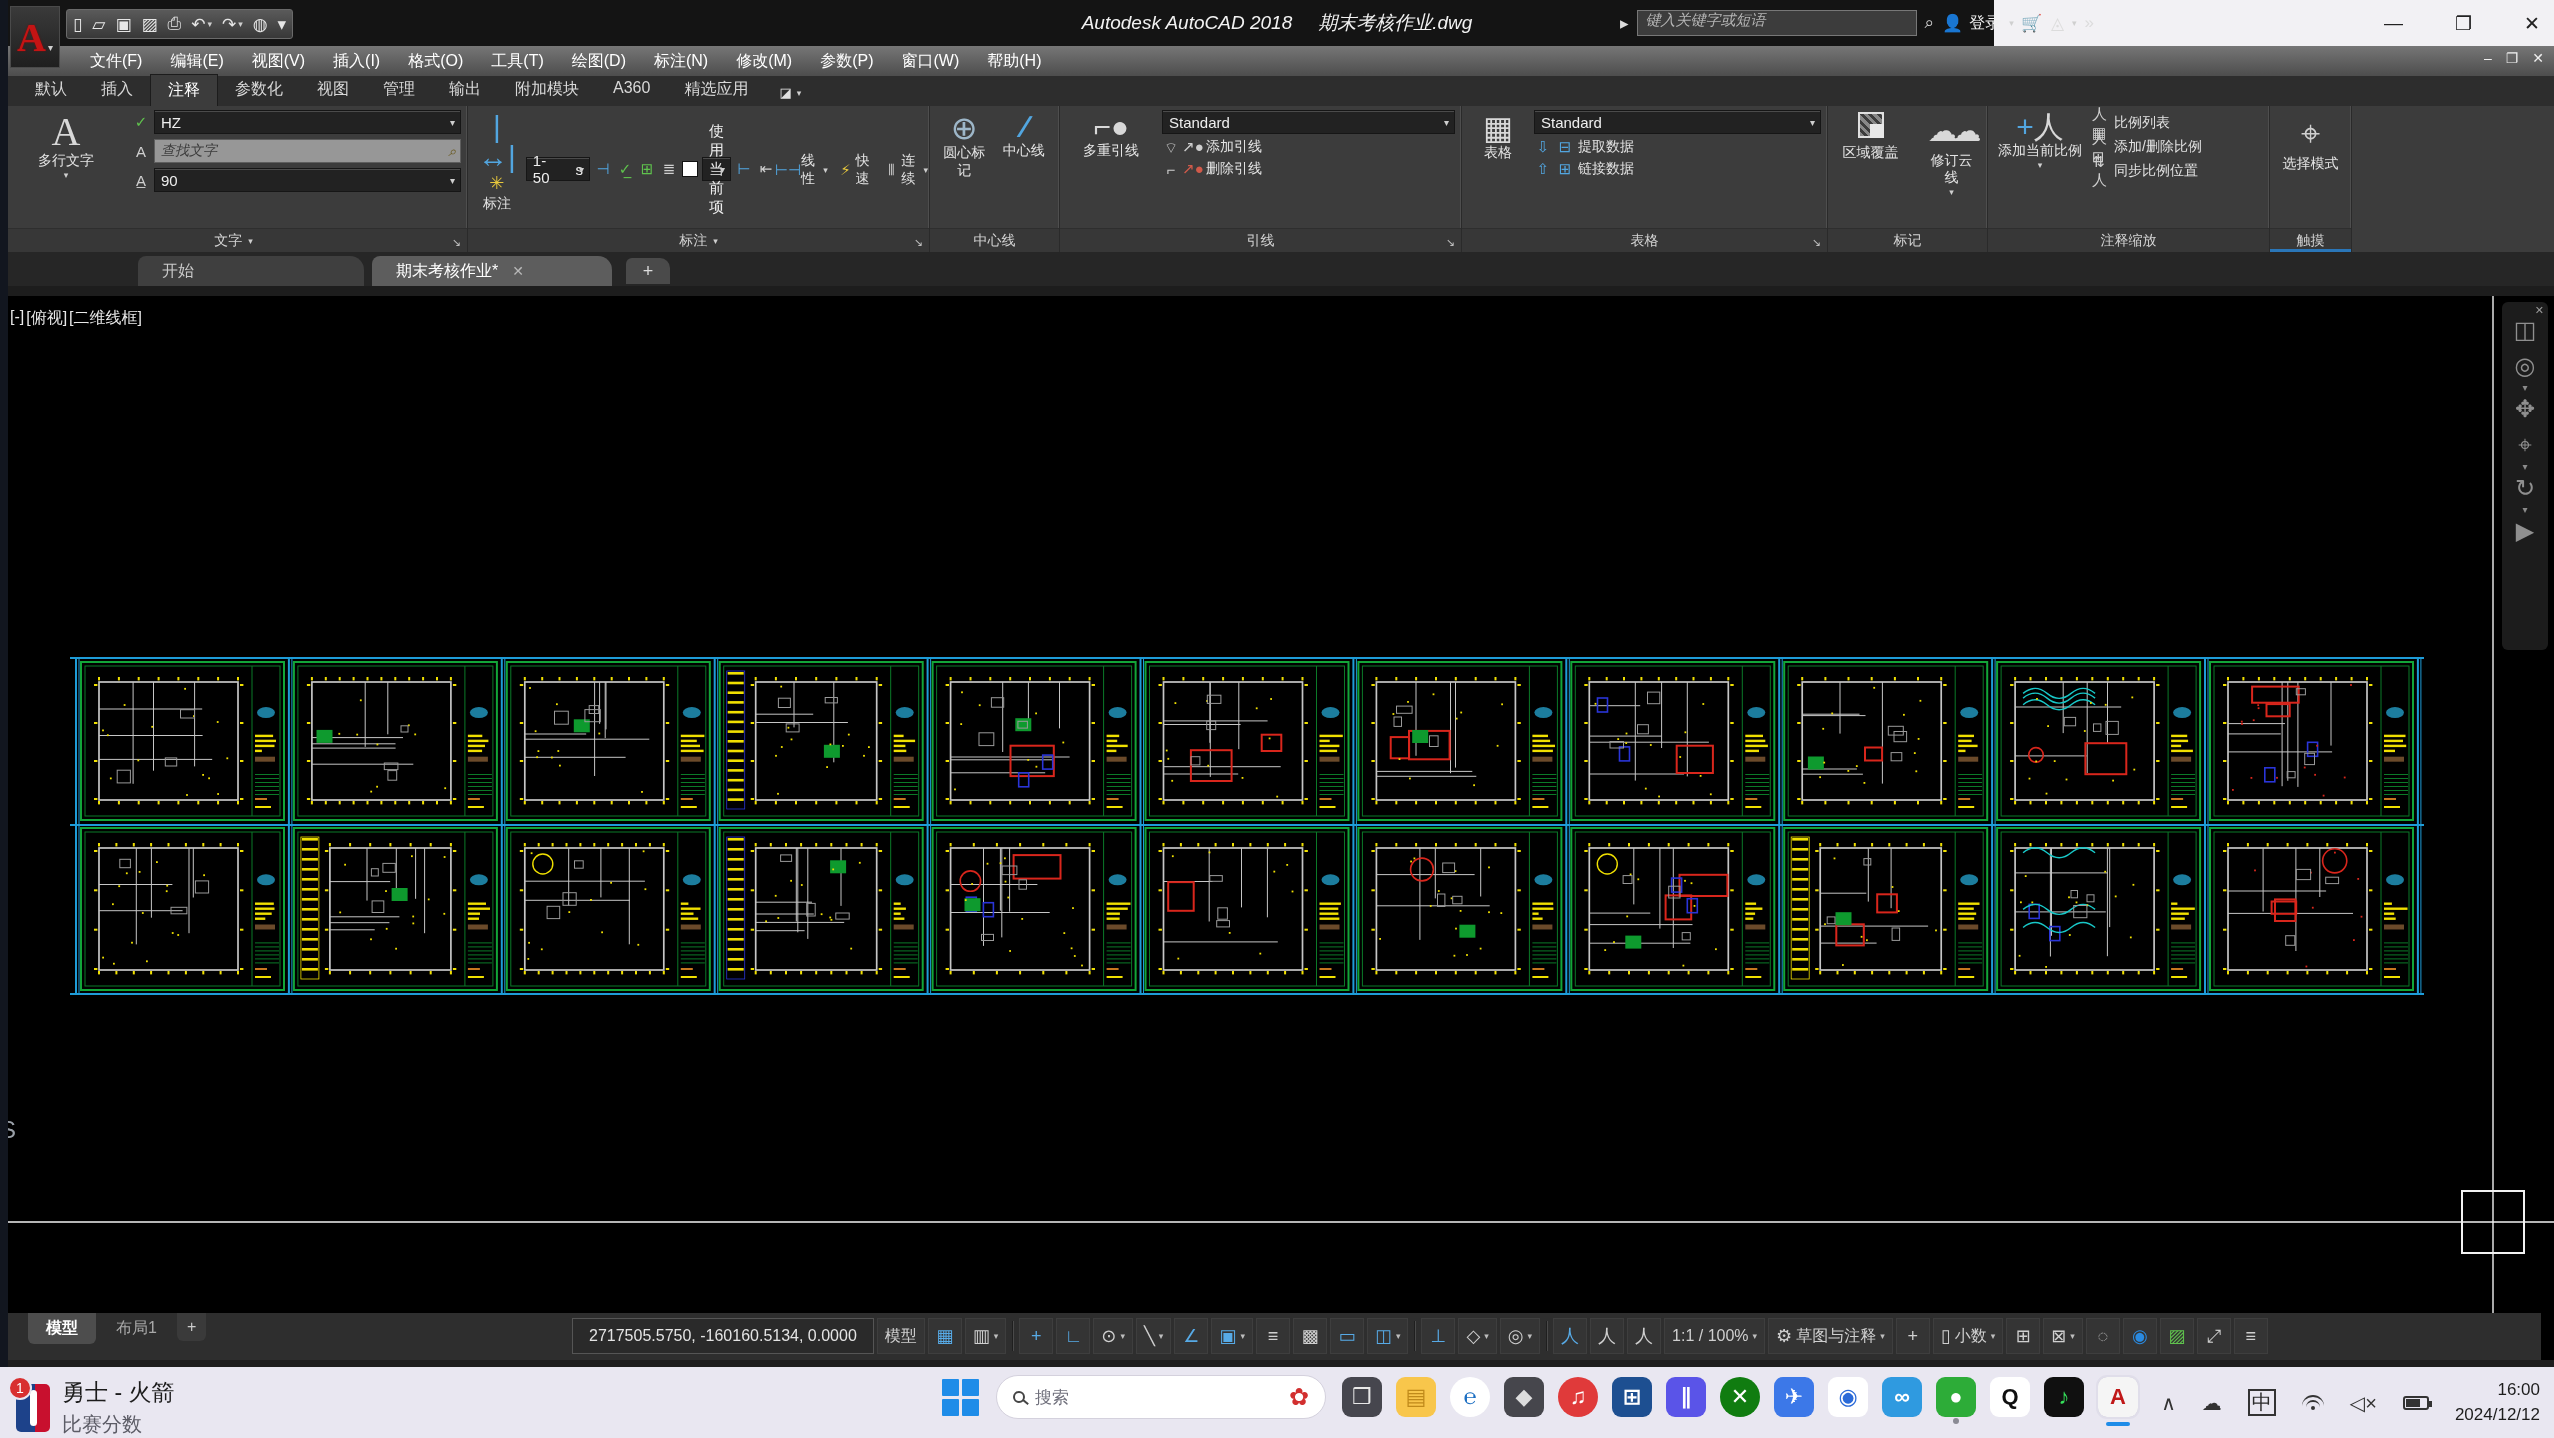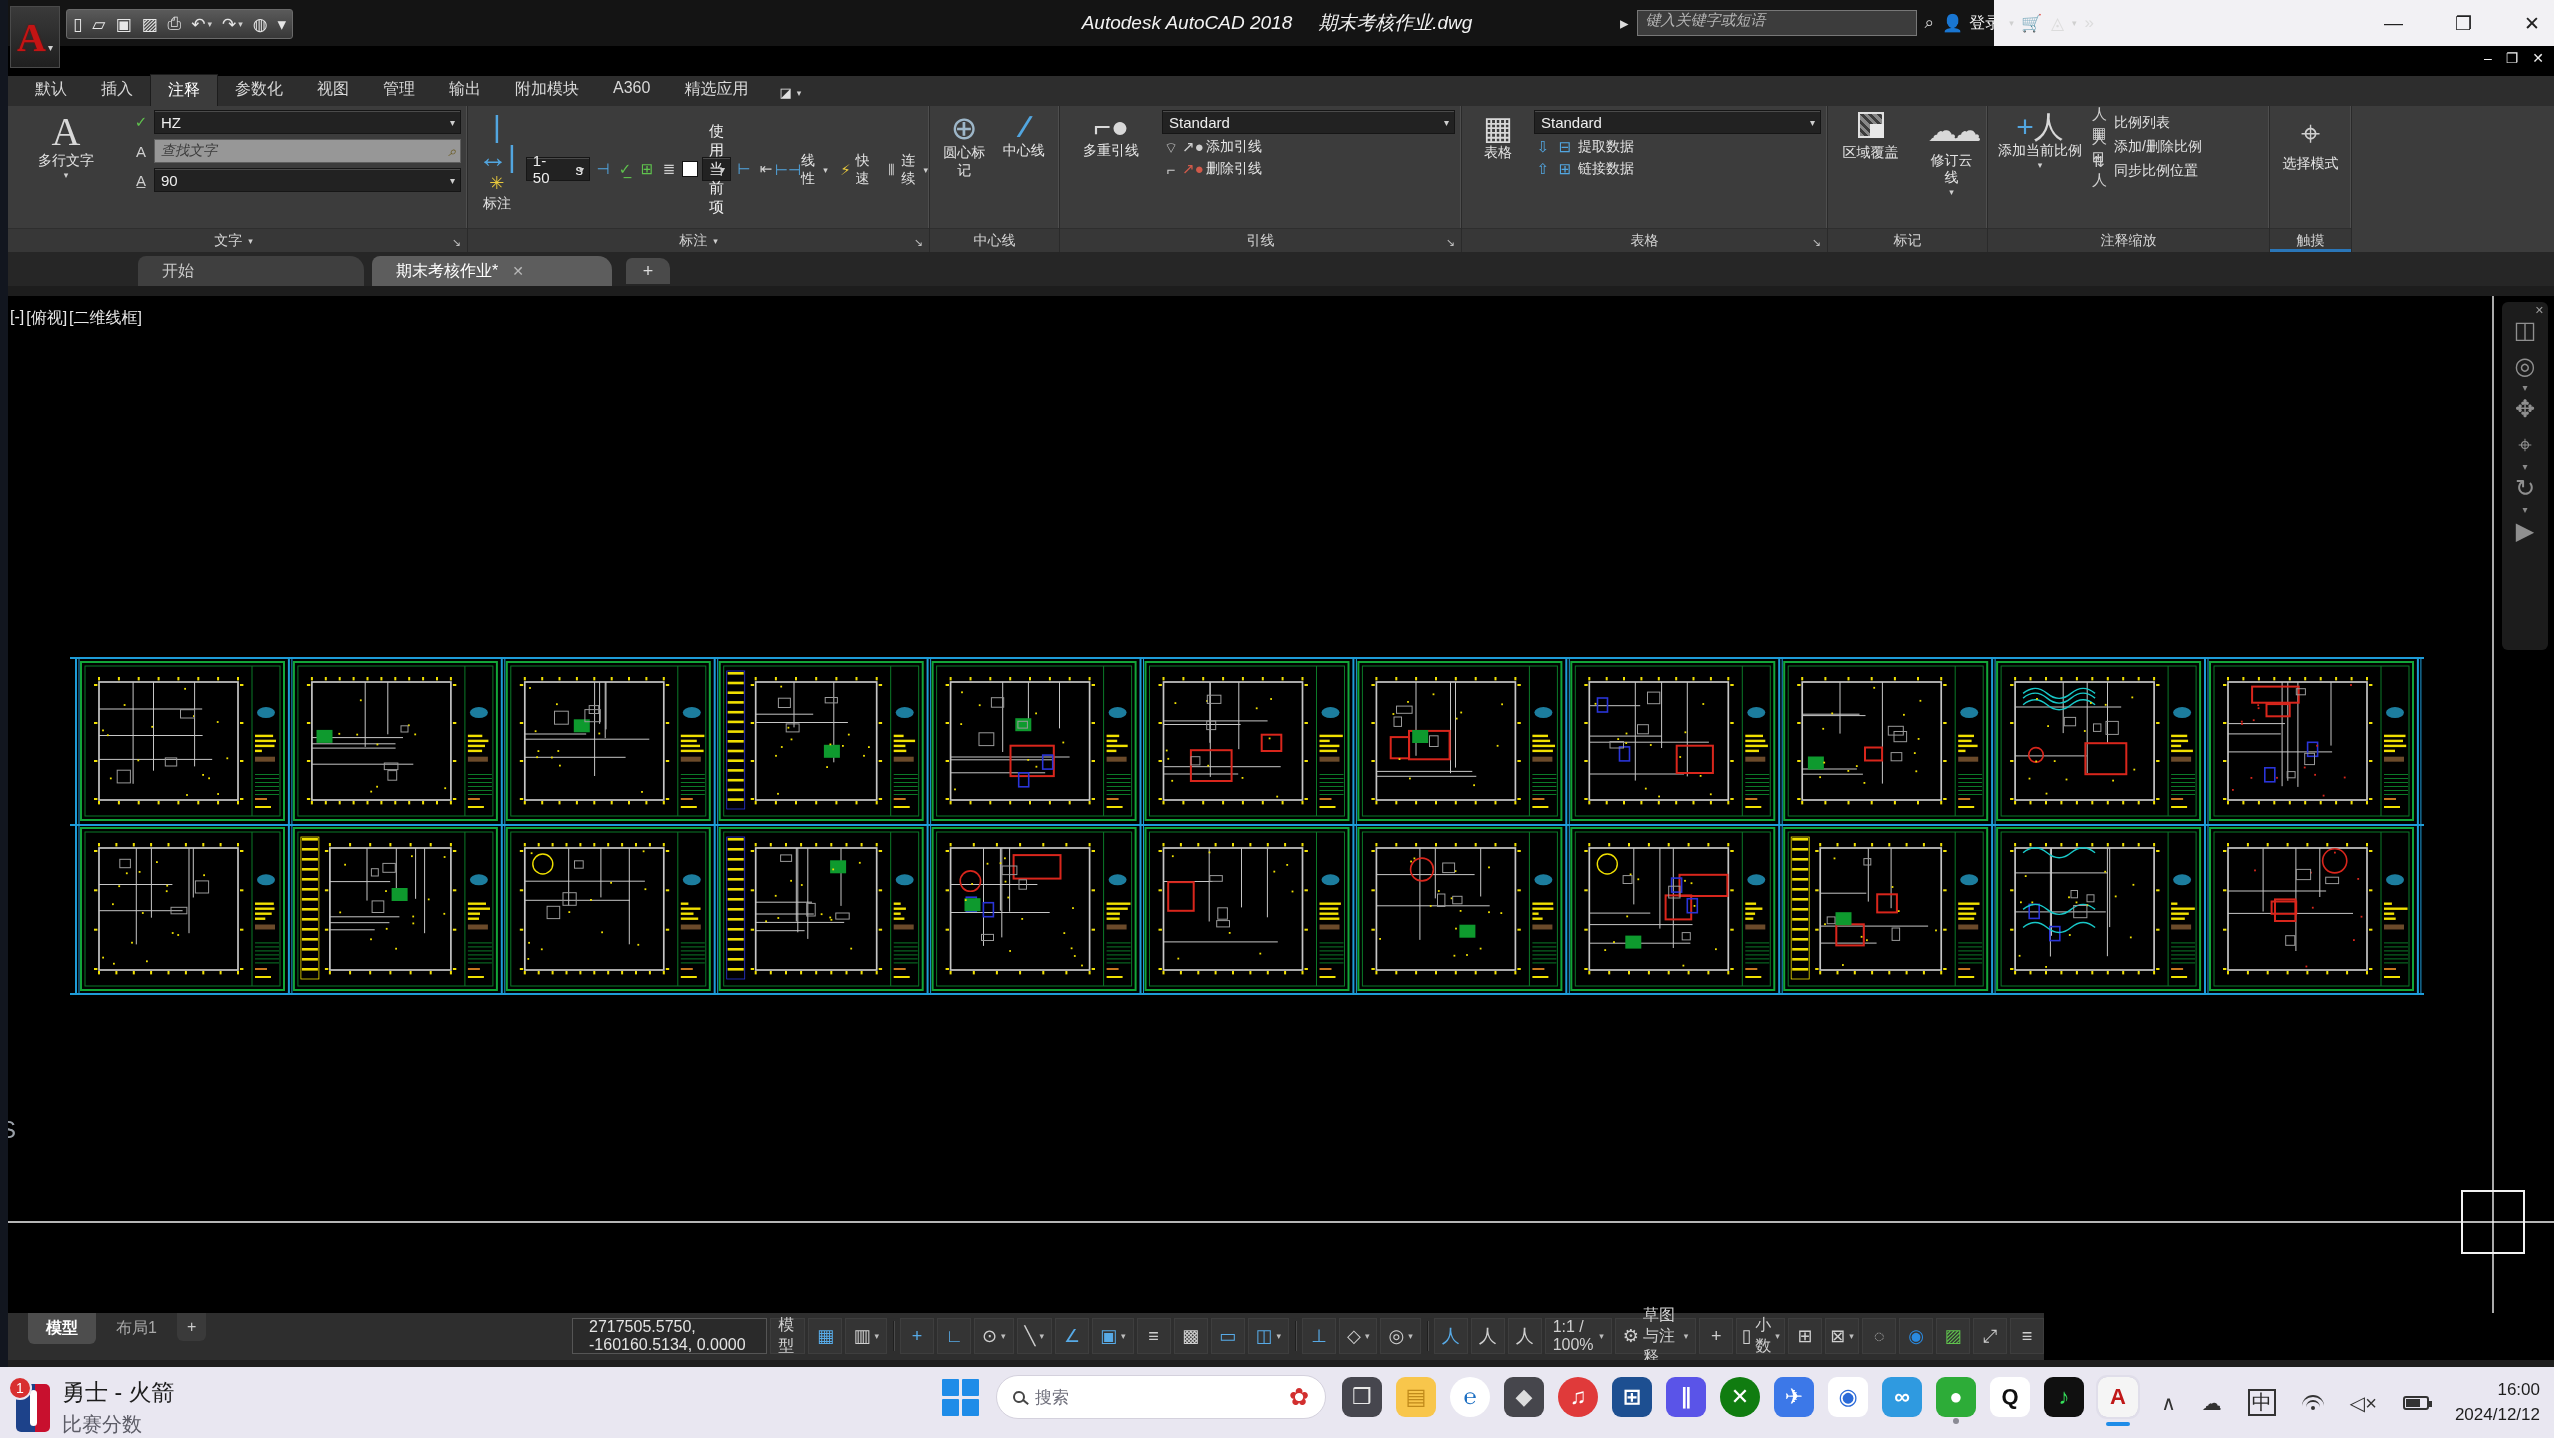--- a/index.html
+++ b/index.html
@@ -93,21 +93,21 @@
   #stray-s { left:0px; top:820px; color:#9aa0a8; font-size:24px; z-index:5; }
   #navbar { right:6px; top:6px; width:46px; height:348px; background:rgba(88,88,88,0.32); border-radius:6px;
     display:flex; flex-direction:column; align-items:center; padding-top:16px; gap:12px; z-index:6; }
   #navbar .nico { color:#8f8f8f; font-size:24px; line-height:1; }
   #navbar .nx { position:absolute; top:2px; right:4px; font-size:11px; color:#9a9a9a; }
   #navbar .ncaret { font-size:10px; color:#8a8a8a; margin:-8px 0; }
   #sheet-svg, #xhair-svg { position:absolute; left:0; top:0; }
   #xhair-svg { pointer-events:none; }
 
   
-  #statusbar { left:0; top:1313px; width:2044px; height:47px; background:#2e2e2e; color:#d8d8d8; }
+  #statusbar { left:0; top:1313px; width:2541px; height:47px; background:#2e2e2e; color:#d8d8d8; }
   #sb-edge { left:0; top:1360px; width:2554px; height:7px; background:#1e1e1e; }
   #mtabs { left:28px; top:0; height:47px; display:flex; align-items:flex-start; gap:2px; }
   .mtab { padding:5px 18px; font-size:16px; color:#a8a8a8; border-radius:0 0 0 0; }
   .mtab.active { background:#4d4d4d; color:#fff; font-weight:bold; border-radius:0 0 6px 6px; }
   #mtab-add { padding:5px 10px; color:#ccc; font-size:16px; background:#3a3a3a; border-radius:0 0 6px 6px; }
   #sb-right { position:absolute; left:572px; top:4px; height:38px; display:flex; align-items:center; gap:3px; }
   #coords { border:1px solid #555; background:#2a2a2a; height:36px; display:flex; align-items:center;
     padding:0 16px; font-size:16px; color:#e4e4e4; }
   .sbtn { height:36px; min-width:34px; display:flex; align-items:center; justify-content:center; gap:4px;
     padding:0 7px; font-size:16px; color:#cfcfcf; background:#343434; border:1px solid #3e3e3e; }
@@ -185,20 +185,36 @@
       <span class="mini-caret">▾</span>
       <span class="tb-ico">»</span>
     </div>
     <div id="win-controls" class="abs">
       <span>—</span>
       <span>❐</span>
       <span>✕</span>
     </div>
   </div>
 
+  <div id="menubar" class="abs">
+      <span id="menubar-items" style="display:flex">
+        <div class="menu-item">文件(F)</div>
+        <div class="menu-item">编辑(E)</div>
+        <div class="menu-item">视图(V)</div>
+        <div class="menu-item">插入(I)</div>
+        <div class="menu-item">格式(O)</div>
+        <div class="menu-item">工具(T)</div>
+        <div class="menu-item">绘图(D)</div>
+        <div class="menu-item">标注(N)</div>
+        <div class="menu-item">修改(M)</div>
+        <div class="menu-item">参数(P)</div>
+        <div class="menu-item">窗口(W)</div>
+        <div class="menu-item">帮助(H)</div>
+      </span>
+    </div>
   <div id="menu-win">
     <span>–</span>
     <span>❐</span>
     <span>✕</span>
   </div>
   <div id="acad-logo" class="abs">
     <span class="a">A</span>
     <span class="caret">▾</span>
   </div>
   <div id="qat" class="abs">

